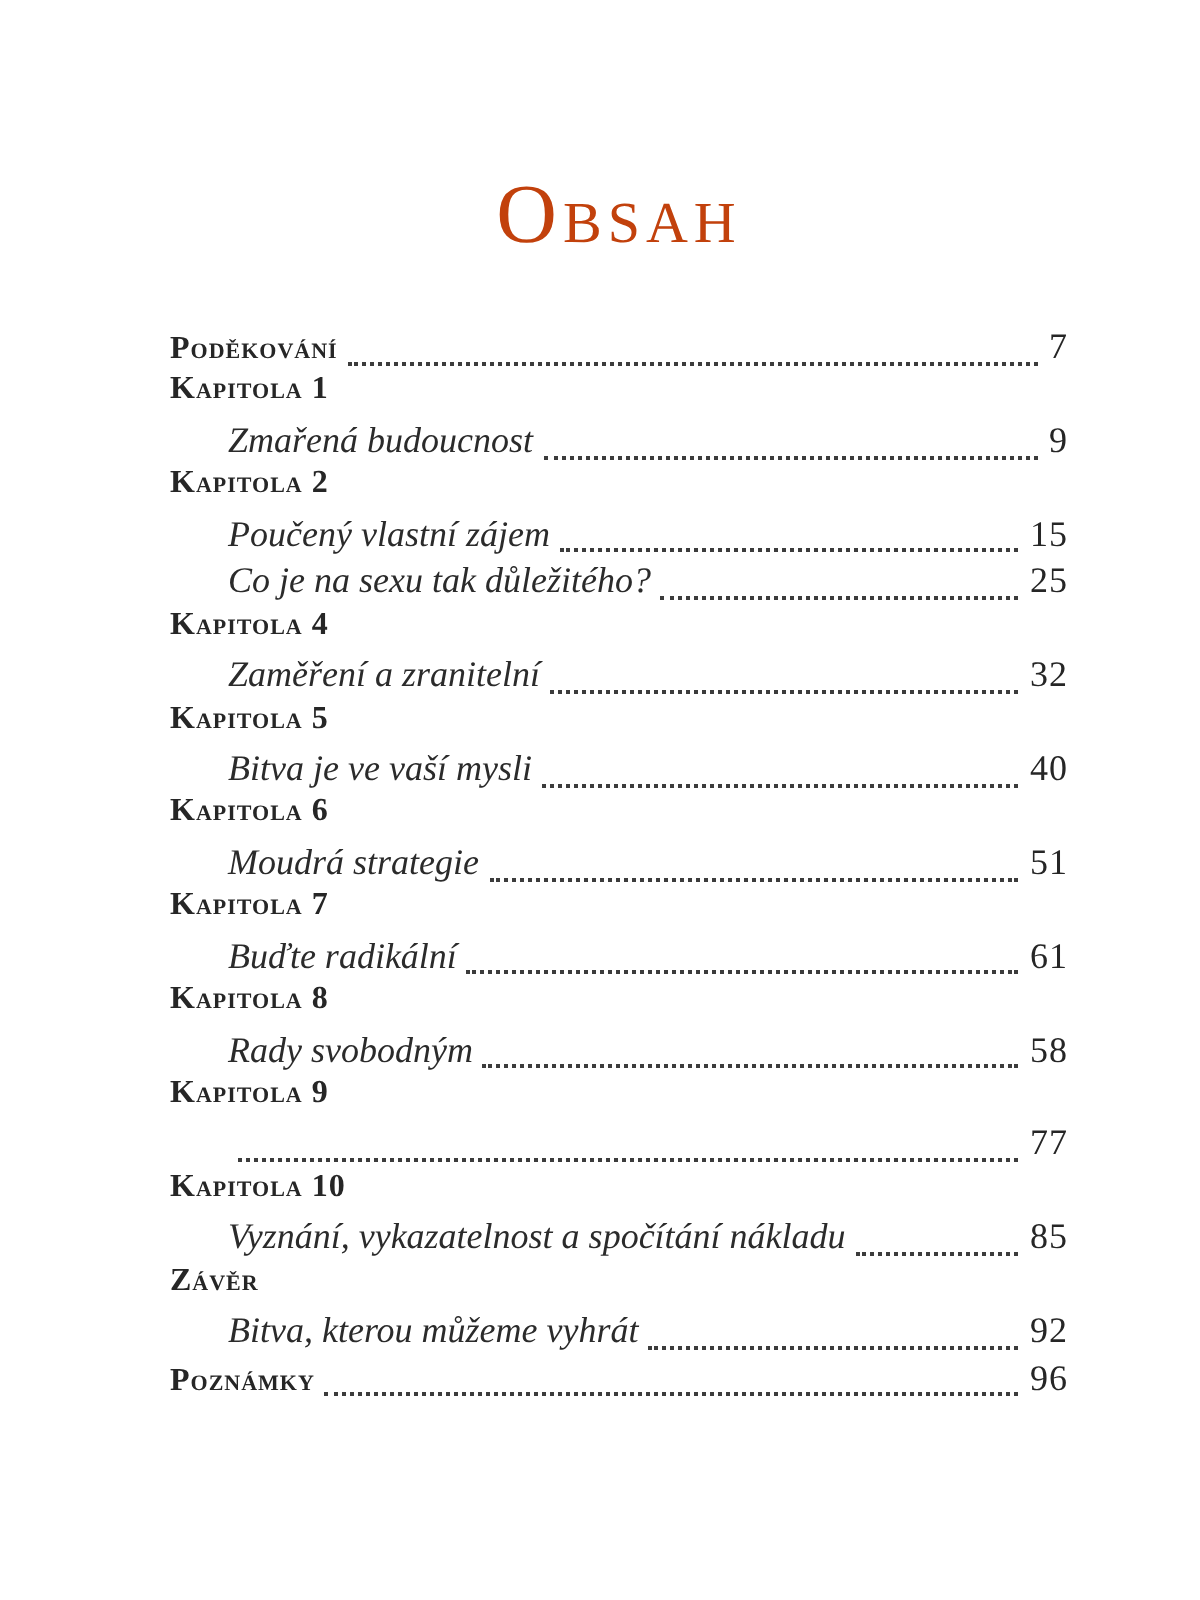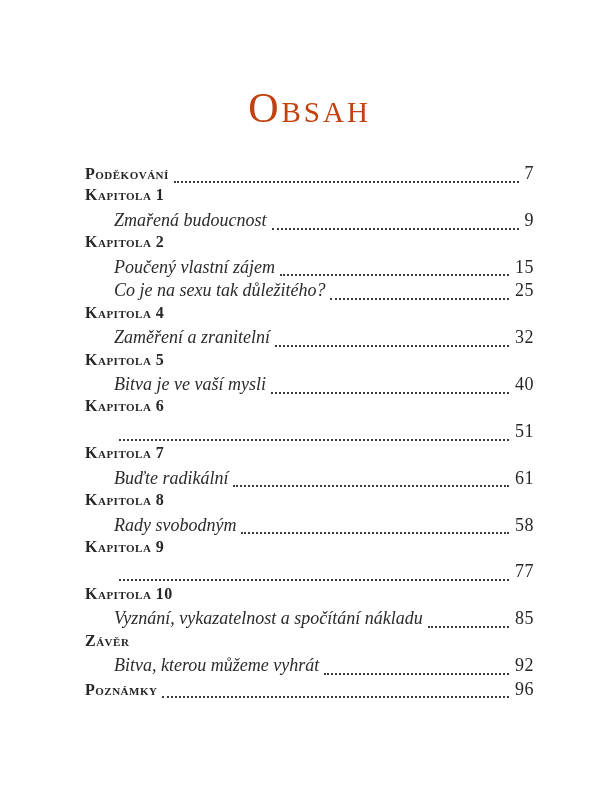--- a/index.html
+++ b/index.html
@@ -128,20 +128,21 @@
       <div class="row title-row">
     <span class="label">Bitva je ve vaší mysli</span>
     <span class="leader"></span>
     <span class="pagenum">40</span>
   </div>
       <div class="row heading">
     <span class="label">Kapitola 6</span>
 
   </div>
       <div class="row title-row">
+    <span class="label">Moudrá strategie</span>
     <span class="leader"></span>
     <span class="pagenum">51</span>
   </div>
       <div class="row heading">
     <span class="label">Kapitola 7</span>
 
   </div>
       <div class="row title-row">
     <span class="label">Buďte radikální</span>
     <span class="leader"></span>

